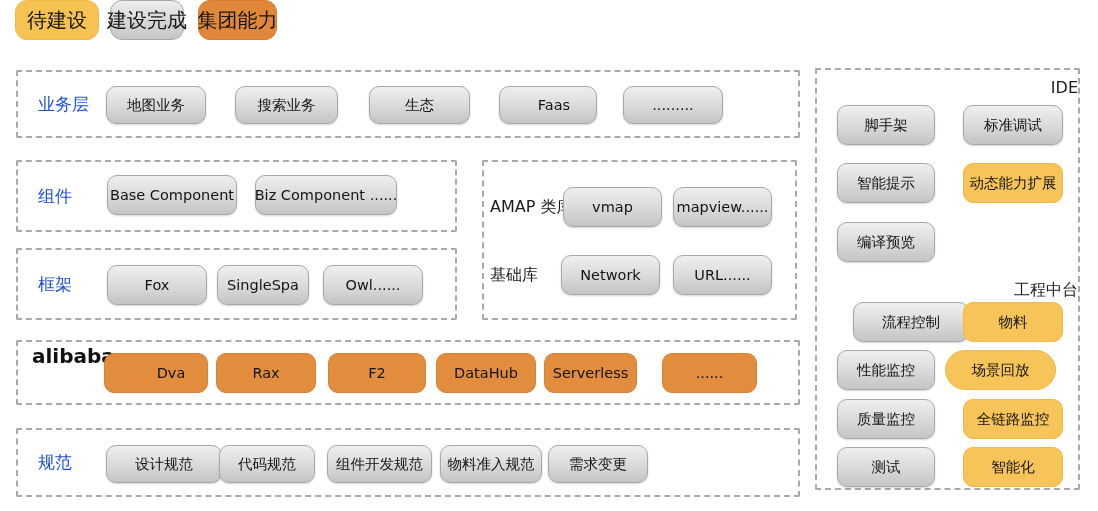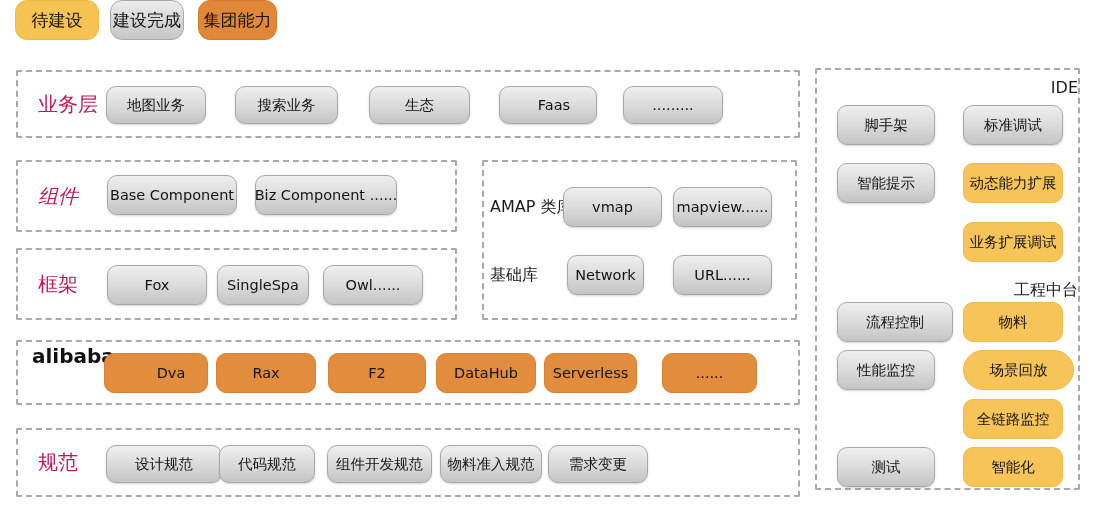--- a/index.html
+++ b/index.html
@@ -14,28 +14,28 @@
     border-radius:10px; font-size:14.5px; color:#141414; white-space:nowrap;
   }
   .btn.gray {
     background:linear-gradient(180deg,#efefef 0%,#d9d9d9 55%,#c4c4c4 100%);
     border:1px solid #a8a8a8; box-shadow:0 1px 2px rgba(0,0,0,.18);
   }
   .btn.yellow { background:#f6c458; border:1px solid #efb94a; }
   .btn.orange { background:#e28c3e; border:1px solid #d8822f; }
   .btn.h40 { height:40px; }
 
-  .row-label { position:absolute; top:0; height:100%; display:flex; align-items:center; font-size:20px; color:#be185d; }
+  .row-label { position:absolute; top:0; height:100%; display:flex; align-items:center; font-size:17px; color:#1d4ed8; }
   .mini-label { position:absolute; display:flex; align-items:center; height:40px; font-size:16px; color:#1b1b1b; }
 
   .legend { position:absolute; left:0; top:10; height:40px; }
   .legend .chip {
     position:absolute; height:40px; box-sizing:border-box;
     display:flex; align-items:center; justify-content:center;
-    border-radius:12px; font-size:17px; color:#141414; white-space:nowrap;
+    border-radius:12px; font-size:20px; color:#141414; white-space:nowrap;
   }
   .chip.yellow { background:#f6c353; border:1px solid #efb94a; left:15px; width:84px; }
   .chip.gray { background:linear-gradient(180deg,#ededed 0%,#d6d6d6 55%,#c6c6c6 100%); border:1px solid #a8a8a8; left:110px; width:74px; }
   .chip.orange { background:#e0873a; border:1px solid #d67d2d; left:198px; width:79px; }
 
   .alibaba-label { position:absolute; left:14px; top:2px; font-size:20px; font-weight:bold; color:#111; }
   .panel-title { position:absolute; left:0; width:100%; text-align:right; font-size:16px; color:#1b1b1b; }
 </style>
 </head>
 <body>
@@ -51,38 +51,38 @@
   <div class="dashed" style="left:16px;top:70px;width:784px;height:68px;">
     <div class="row-label" style="left:20px;">业务层</div>
     <div class="btn gray" style="left:88px;top:14px;width:100px;">地图业务</div>
     <div class="btn gray" style="left:217px;top:14px;width:103px;">搜索业务</div>
     <div class="btn gray" style="left:351px;top:14px;width:101px;">生态</div>
     <div class="btn gray" style="left:481px;top:14px;width:98px;padding-left:12px;">Faas</div>
     <div class="btn gray" style="left:605px;top:14px;width:100px;">.........</div>
   </div>
 
   <div class="dashed" style="left:16px;top:160px;width:441px;height:72px;">
-    <div class="row-label" style="left:20px;font-style:italic;">组件</div>
+    <div class="row-label" style="left:20px;">组件</div>
     <div class="btn gray h40" style="left:89px;top:13px;width:130px;">Base Component</div>
     <div class="btn gray h40" style="left:237px;top:13px;width:142px;">Biz Component ......</div>
   </div>
 
   <div class="dashed" style="left:16px;top:248px;width:441px;height:72px;">
     <div class="row-label" style="left:20px;text-align:right;">框架</div>
     <div class="btn gray h40" style="left:89px;top:15px;width:100px;">Fox</div>
     <div class="btn gray h40" style="left:199px;top:15px;width:92px;">SingleSpa</div>
     <div class="btn gray h40" style="left:305px;top:15px;width:100px;">Owl......</div>
   </div>
 
   <div class="dashed" style="left:482px;top:160px;width:315px;height:160px;">
     <div class="mini-label" style="left:6px;top:25px;">AMAP 类库</div>
     <div class="btn gray h40" style="left:79px;top:25px;width:99px;">vmap</div>
     <div class="btn gray h40" style="left:189px;top:25px;width:99px;">mapview......</div>
     <div class="mini-label" style="left:6px;top:93px;">基础库</div>
-    <div class="btn gray h40" style="left:83px;top:93px;width:77px;">Network</div>
+    <div class="btn gray h40" style="left:77px;top:93px;width:99px;">Network</div>
     <div class="btn gray h40" style="left:189px;top:93px;width:99px;">URL......</div>
   </div>
 
   <div class="dashed" style="left:16px;top:340px;width:784px;height:65px;">
     <div class="alibaba-label">alibaba</div>
     <div class="btn orange h40" style="left:86px;top:11px;width:104px;padding-left:30px;">Dva</div>
     <div class="btn orange h40" style="left:198px;top:11px;width:100px;">Rax</div>
     <div class="btn orange h40" style="left:310px;top:11px;width:98px;">F2</div>
     <div class="btn orange h40" style="left:418px;top:11px;width:100px;">DataHub</div>
     <div class="btn orange h40" style="left:526px;top:11px;width:93px;">Serverless</div>
@@ -100,29 +100,30 @@
 
   <div class="dashed" style="left:815px;top:68px;width:265px;height:422px;">
     <div class="panel-title" style="top:8px;">IDE</div>
 
     <div class="btn gray h40" style="left:20px;top:35px;width:98px;">脚手架</div>
     <div class="btn gray h40" style="left:146px;top:35px;width:100px;">标准调试</div>
 
     <div class="btn gray h40" style="left:20px;top:93px;width:98px;">智能提示</div>
     <div class="btn yellow h40" style="left:146px;top:93px;width:100px;">动态能力扩展</div>
 
-    <div class="btn yellow h40" style="left:146px;top:152px;width:100px;">业务扩展调试</div>
+    <div class="btn gray h40" style="left:20px;top:152px;width:98px;">编译预览</div>
 
     <div class="panel-title" style="top:210px;">工程中台</div>
 
-    <div class="btn gray h40" style="left:20px;top:232px;width:116px;">流程控制</div>
+    <div class="btn gray h40" style="left:36px;top:232px;width:116px;">流程控制</div>
     <div class="btn yellow h40" style="left:146px;top:232px;width:100px;">物料</div>
 
     <div class="btn gray h40" style="left:20px;top:280px;width:98px;">性能监控</div>
-    <div class="btn yellow h40" style="left:146px;top:280px;width:111px;border-radius:20px;">场景回放</div>
+    <div class="btn yellow h40" style="left:128px;top:280px;width:111px;border-radius:20px;">场景回放</div>
 
+    <div class="btn gray h40" style="left:20px;top:329px;width:98px;">质量监控</div>
     <div class="btn yellow h40" style="left:146px;top:329px;width:100px;">全链路监控</div>
 
     <div class="btn gray h40" style="left:20px;top:377px;width:98px;">测试</div>
     <div class="btn yellow h40" style="left:146px;top:377px;width:100px;">智能化</div>
   </div>
 
 </div>
 
 </body></html>

